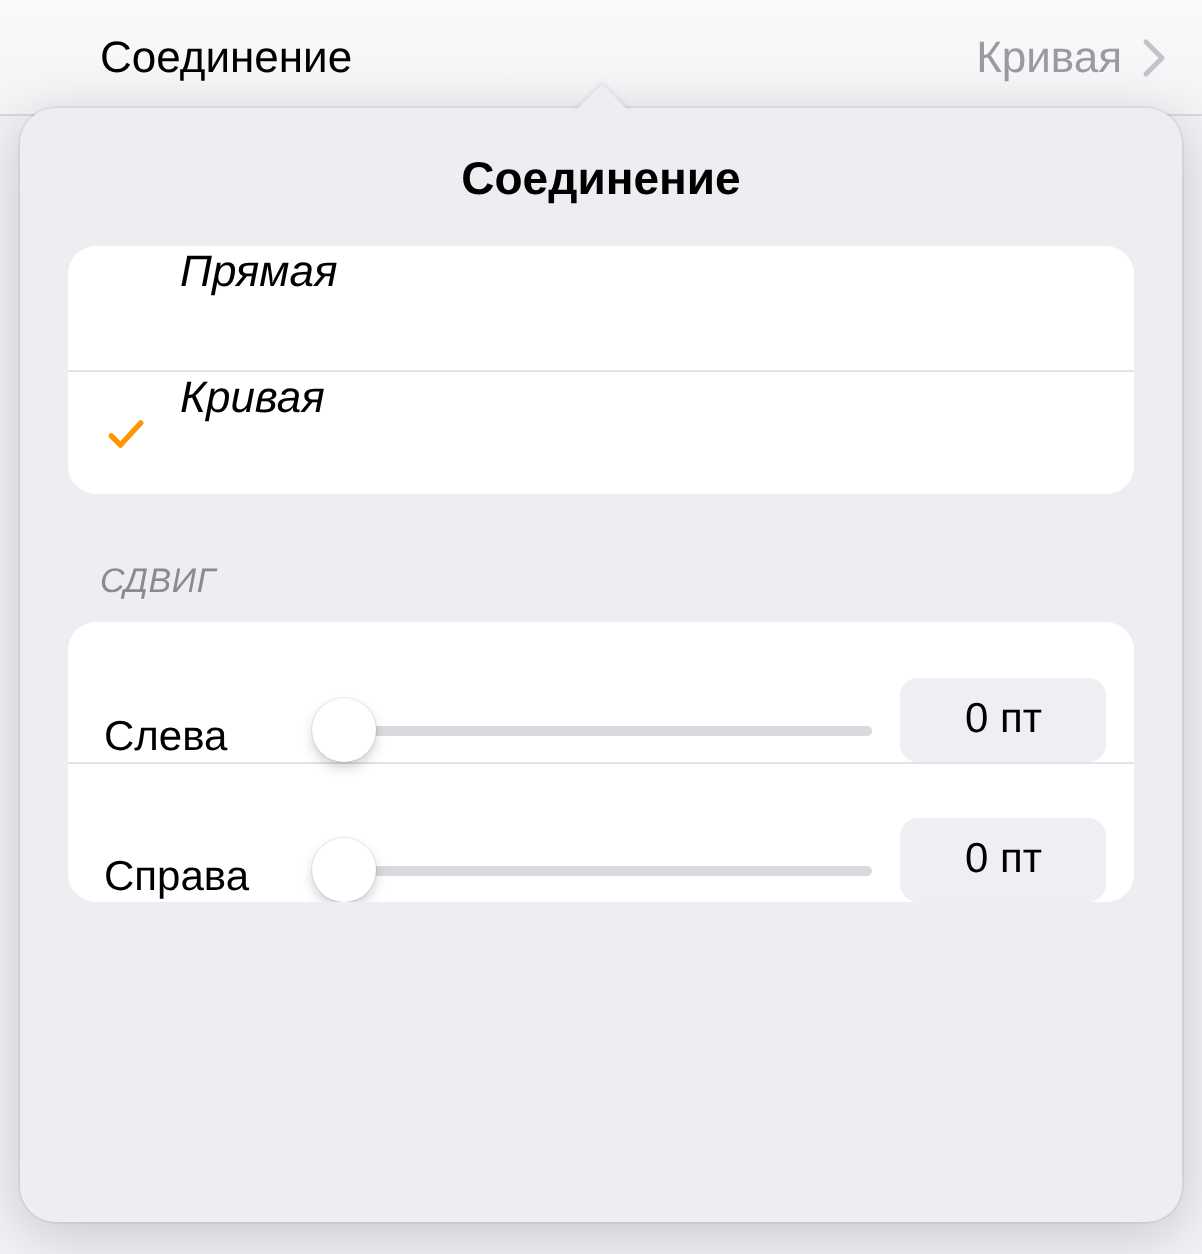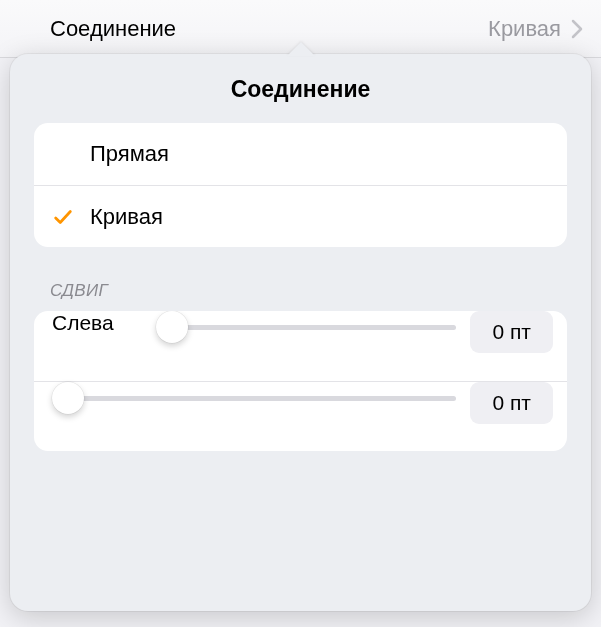--- a/index.html
+++ b/index.html
@@ -67,23 +67,23 @@
       padding: 8px 0 20px;
     }
     .group {
       background: #fff;
       margin: 0 24px;
       border-radius: 14px;
       overflow: hidden;
     }
     .option {
       display: flex;
-      align-items: center;
       height: 62px;
       padding: 0 18px;
+      font-style: italic;
     }
     .option + .option {
       border-top: 1px solid #e3e3e7;
     }
     .check {
       width: 38px;
       display: flex;
       align-items: center;
       justify-content: flex-start;
       color: #ff9500;
@@ -101,21 +101,21 @@
       font-style: italic;
     }
     .slider-group {
       background: #fff;
       margin: 0 24px;
       border-radius: 14px;
       overflow: hidden;
     }
     .slider-row {
       display: flex;
-      align-items: flex-start;
+      align-items: flex-end;
       height: 70px;
       padding: 0 14px 0 18px;
       gap: 14px;
     }
     .slider-row + .slider-row {
       border-top: 1px solid #e3e3e7;
     }
     .slider-label {
       font-size: 21px;
       color: #000;
@@ -142,21 +142,21 @@
       left: 0;
       width: 32px;
       height: 32px;
       background: #fff;
       border-radius: 50%;
       box-shadow: 0 3px 6px rgba(0,0,0,0.18), 0 0 0 0.5px rgba(0,0,0,0.08);
     }
     .value-box {
       background: #efeff3;
       border-radius: 9px;
-      padding: 9px 22px;
+      padding: 9px 32px;
       font-size: 21px;
       color: #000;
       min-width: 68px;
       text-align: center;
       flex-shrink: 0;
     }
     svg { display: block; }
   </style>
 </head>
 <body>
@@ -195,20 +195,21 @@
   <div class="slider-group">
     <div class="slider-row">
       <span class="slider-label">Слева</span>
       <div class="slider">
         <div class="track"></div>
         <div class="thumb"></div>
       </div>
       <div class="value-box">0 пт</div>
     </div>
     <div class="slider-row">
+      <span class="slider-label">Справа</span>
       <div class="slider">
         <div class="track"></div>
         <div class="thumb"></div>
       </div>
       <div class="value-box">0 пт</div>
     </div>
   </div>
 </div>
 
 </body></html>

